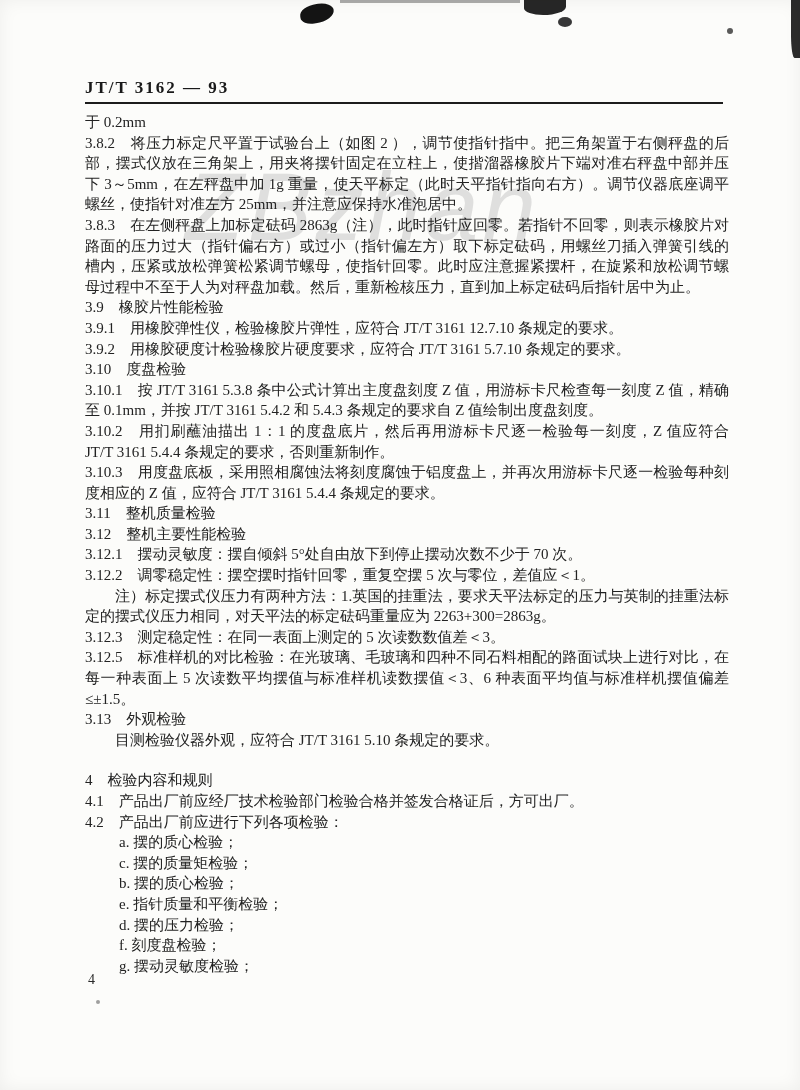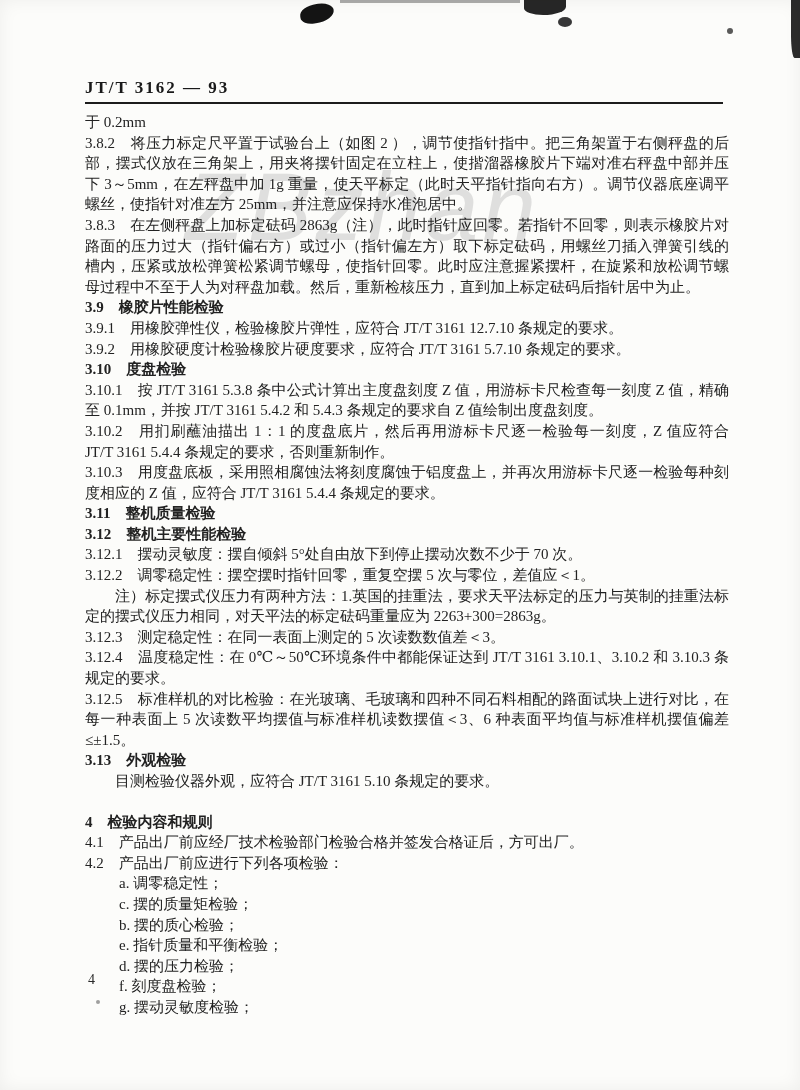--- a/index.html
+++ b/index.html
@@ -42,21 +42,21 @@
     position: absolute;
     top: 112px;
     left: 85px;
     width: 644px;
     font-size: 15px;
     line-height: 20.6px;
     color: #222;
     text-align: justify;
   }
   .para { margin: 0; }
-  .para.h { font-weight: bold; }
+  .para.h { font-weight: normal; }
   .para.note { text-indent: 2em; }
   .para.list { padding-left: 34px; }
   .para.gap { height: 20px; }
   
   .page-number {
     position: absolute;
     left: 88px;
     top: 972px;
     font-size: 14px;
     color: #2a2a2a;
@@ -114,29 +114,28 @@
       <div class="para h">3.10　度盘检验</div>
       <div class="para p">3.10.1　按 JT/T 3161 5.3.8 条中公式计算出主度盘刻度 Z 值，用游标卡尺检查每一刻度 Z 值，精确至 0.1mm，并按 JT/T 3161 5.4.2 和 5.4.3 条规定的要求自 Z 值绘制出度盘刻度。</div>
       <div class="para p">3.10.2　用扪刷蘸油描出 1：1 的度盘底片，然后再用游标卡尺逐一检验每一刻度，Z 值应符合 JT/T 3161 5.4.4 条规定的要求，否则重新制作。</div>
       <div class="para p">3.10.3　用度盘底板，采用照相腐蚀法将刻度腐蚀于铝度盘上，并再次用游标卡尺逐一检验每种刻度相应的 Z 值，应符合 JT/T 3161 5.4.4 条规定的要求。</div>
       <div class="para h">3.11　整机质量检验</div>
       <div class="para h">3.12　整机主要性能检验</div>
       <div class="para p">3.12.1　摆动灵敏度：摆自倾斜 5°处自由放下到停止摆动次数不少于 70 次。</div>
       <div class="para p">3.12.2　调零稳定性：摆空摆时指针回零，重复空摆 5 次与零位，差值应＜1。</div>
       <div class="para note">注）标定摆式仪压力有两种方法：1.英国的挂重法，要求天平法标定的压力与英制的挂重法标定的摆式仪压力相同，对天平法的标定砝码重量应为 2263+300=2863g。</div>
       <div class="para p">3.12.3　测定稳定性：在同一表面上测定的 5 次读数数值差＜3。</div>
-      <div class="para p">3.12.4　温度稳定性：在 0℃～50℃环境条件中都能保证达到 JT/T 3161  3.10.1、3.10.2 和 3.10.3 条规定的要求。</div>
       <div class="para p">3.12.5　标准样机的对比检验：在光玻璃、毛玻璃和四种不同石料相配的路面试块上进行对比，在每一种表面上 5 次读数平均摆值与标准样机读数摆值＜3、6 种表面平均值与标准样机摆值偏差≤±1.5。</div>
       <div class="para h">3.13　外观检验</div>
       <div class="para note">目测检验仪器外观，应符合 JT/T 3161 5.10 条规定的要求。</div>
       <div class="para gap"></div>
       <div class="para h">4　检验内容和规则</div>
       <div class="para p">4.1　产品出厂前应经厂技术检验部门检验合格并签发合格证后，方可出厂。</div>
       <div class="para p">4.2　产品出厂前应进行下列各项检验：</div>
-      <div class="para list">a. 调零稳定性；</div>
+      <div class="para list">a. 摆的质心检验；</div>
       <div class="para list">c. 摆的质量矩检验；</div>
       <div class="para list">b. 摆的质心检验；</div>
       <div class="para list">e. 指针质量和平衡检验；</div>
       <div class="para list">d. 摆的压力检验；</div>
       <div class="para list">f. 刻度盘检验；</div>
       <div class="para list">g. 摆动灵敏度检验；</div>
     </div>
 
   <div class="page-number">4</div>
 

